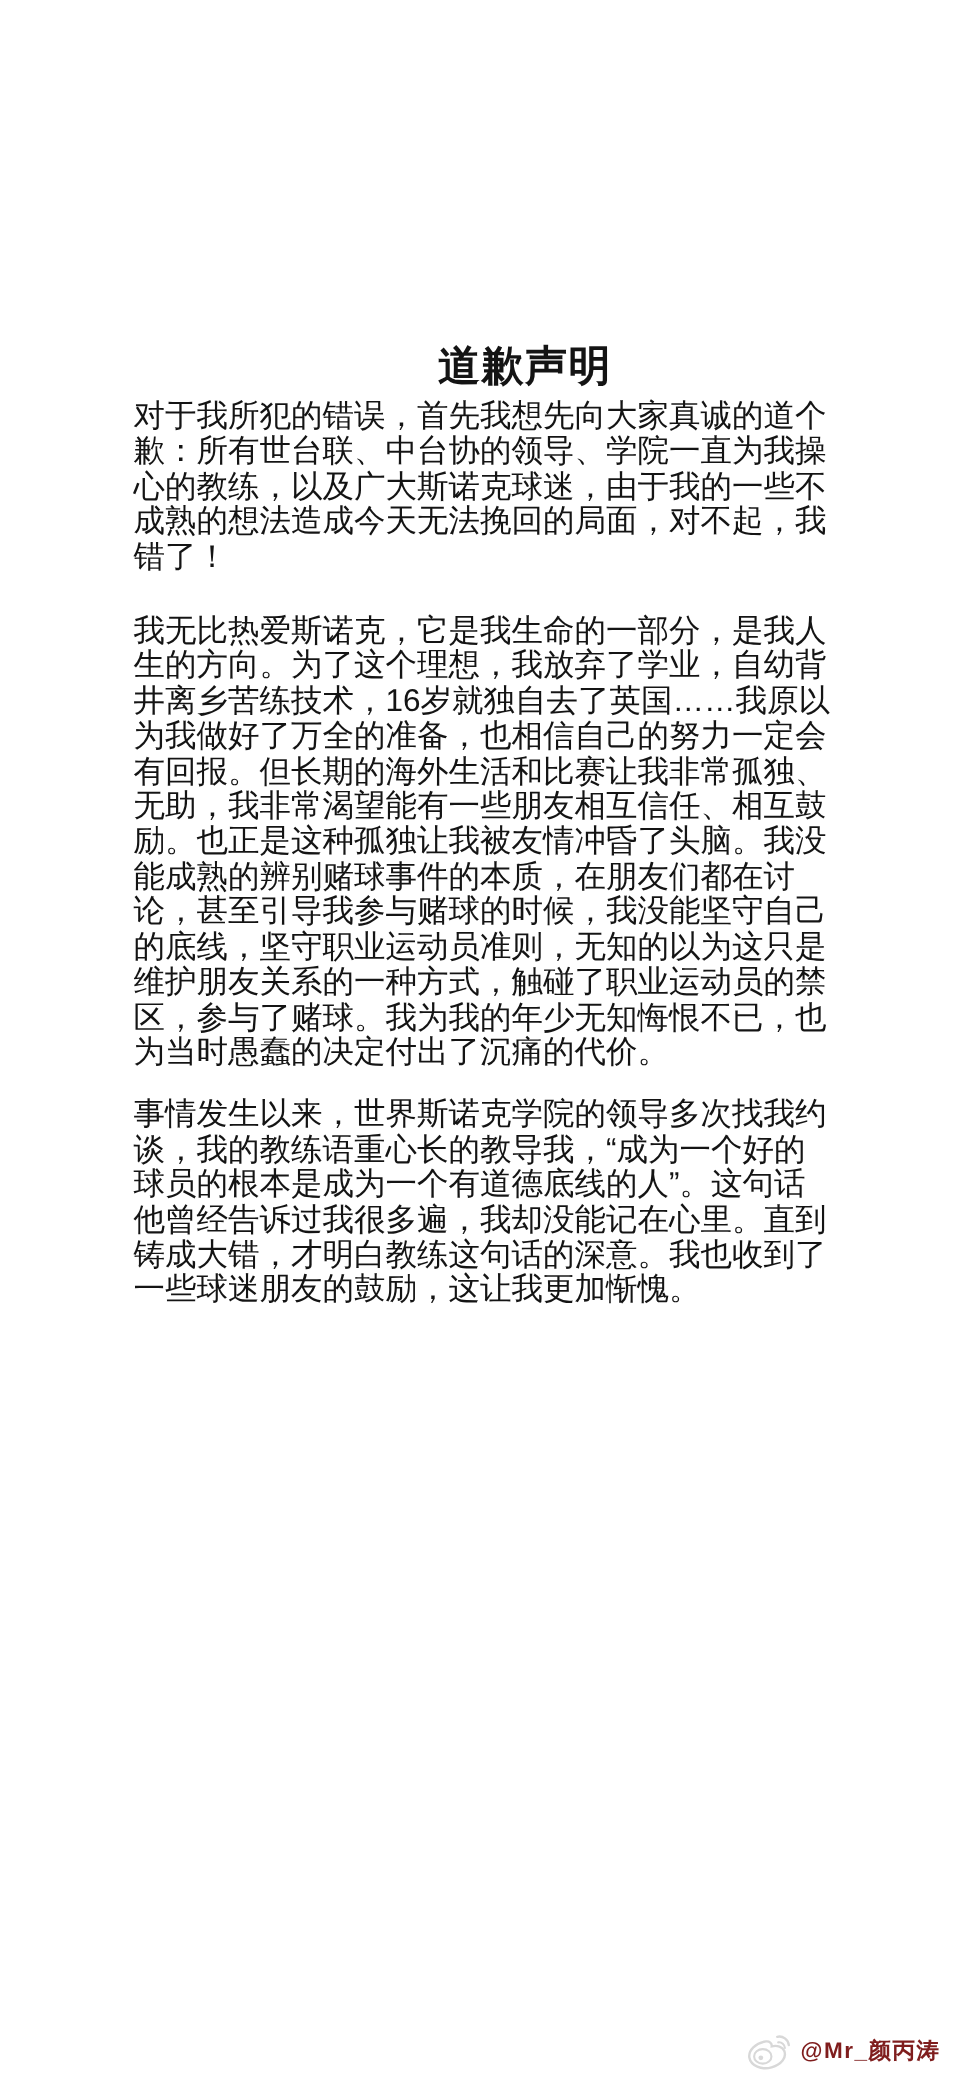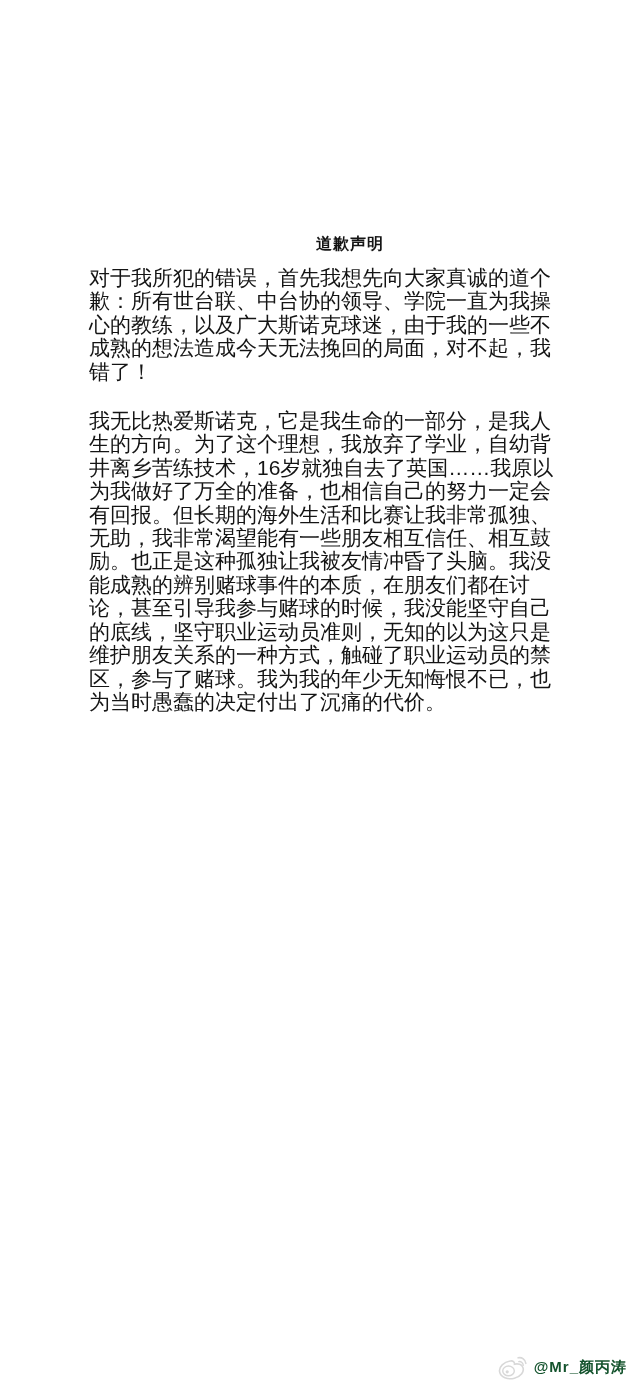--- a/index.html
+++ b/index.html
@@ -15,21 +15,21 @@
     position: absolute;
     left: 89px;
     top: 229px;
     width: 466px;
     color: #141414;
     font-size: 21px;
     line-height: 23.4px;
     text-align: left;
   }
   .doc h1 {
-    font-size: 16px;
+    font-size: 28px;
     font-weight: 700;
     line-height: 30px;
     margin: 0 0 7px 0;
     text-align: center;
     position: relative;
     left: 28px;
     letter-spacing: 1px;
   }
   .doc p.para {
     margin: 0 0 18px 0;
@@ -43,36 +43,37 @@
   .doc p.sig.signer {
     margin-top: 18px;
   }
   .watermark {
     position: absolute;
     right: 13px;
     bottom: 6px;
     display: flex;
     align-items: center;
     gap: 5px;
-    color: #14532d;
+    color: #7f1d1d;
     font-size: 15px;
     font-weight: 700;
     letter-spacing: 1px;
     user-select: none;
   }
   .watermark svg { display: block; }
 </style>
 </head>
 <body>
 
 <div class="page">
   <div class="doc">
     <h1>道歉声明</h1>
     <p class="para first">对于我所犯的错误，首先我想先向大家真诚的道个歉：所有世台联、中台协的领导、学院一直为我操心的教练，以及广大斯诺克球迷，由于我的一些不成熟的想法造成今天无法挽回的局面，对不起，我错了！</p>
     <p class="para">我无比热爱斯诺克，它是我生命的一部分，是我人生的方向。为了这个理想，我放弃了学业，自幼背井离乡苦练技术，16岁就独自去了英国……我原以为我做好了万全的准备，也相信自己的努力一定会有回报。但长期的海外生活和比赛让我非常孤独、无助，我非常渴望能有一些朋友相互信任、相互鼓励。也正是这种孤独让我被友情冲昏了头脑。我没能成熟的辨别赌球事件的本质，在朋友们都在讨论，甚至引导我参与赌球的时候，我没能坚守自己的底线，坚守职业运动员准则，无知的以为这只是维护朋友关系的一种方式，触碰了职业运动员的禁区，参与了赌球。我为我的年少无知悔恨不已，也为当时愚蠢的决定付出了沉痛的代价。</p>
+    <p class="para">事情发生以来，世界斯诺克学院的领导多次找我约谈，我的教练语重心长的教导我，“成为一个好的球员的根本是成为一个有道德底线的人”。这句话他曾经告诉过我很多遍，我却没能记在心里。直到铸成大错，才明白教练这句话的深意。我也收到了一些球迷朋友的鼓励，这让我更加惭愧。</p>
   </div>
 
   <div class="watermark">
     <span>
       <svg width="32" height="28" viewBox="0 0 34 30" fill="none">
         <path d="M14.5 8.5 C7 9.5 1.8 15 2.6 20 C3.6 26 11.5 29 18.5 27 C25.5 25 29.5 20 27.5 15.2 C26.4 12.4 22.5 11 18.6 12 C18.8 9.8 17 8.2 14.5 8.5 Z" stroke="#d8d8d8" stroke-width="1.7"></path>
         <ellipse cx="12.2" cy="19.2" rx="6.2" ry="5.2" stroke="#d8d8d8" stroke-width="1.5"></ellipse>
         <circle cx="10.8" cy="20.2" r="1.7" fill="#d8d8d8"></circle>
         <path d="M22.5 5.2 C26.5 4.2 30.4 7.2 30.8 11.2" stroke="#d8d8d8" stroke-width="1.7" stroke-linecap="round"></path>
         <path d="M23.2 9.2 C25.8 8.8 27.8 10.8 28 13.2" stroke="#d8d8d8" stroke-width="1.5" stroke-linecap="round"></path>

